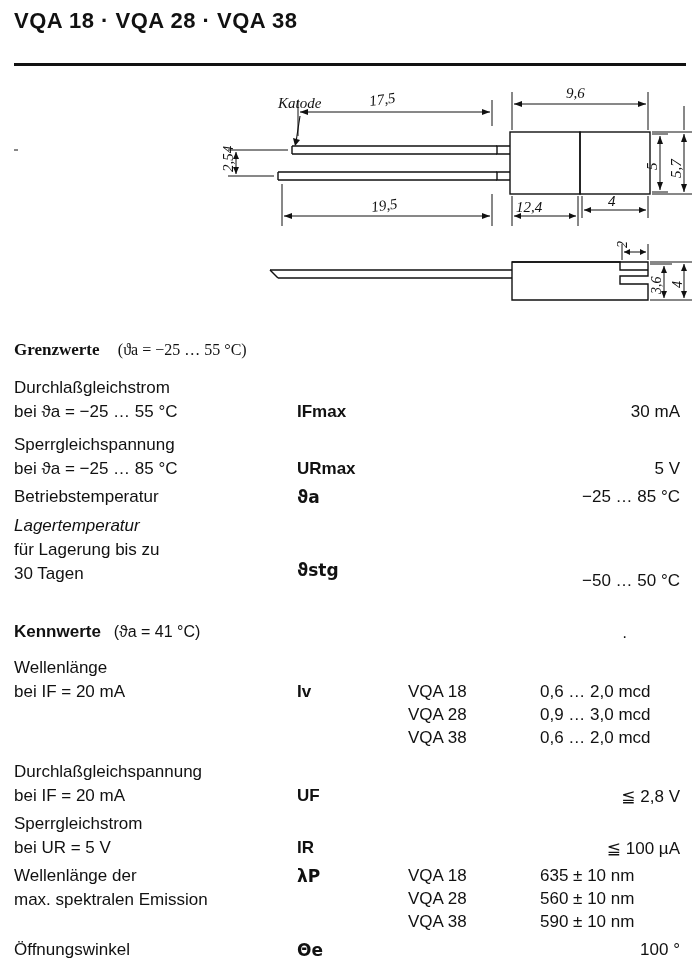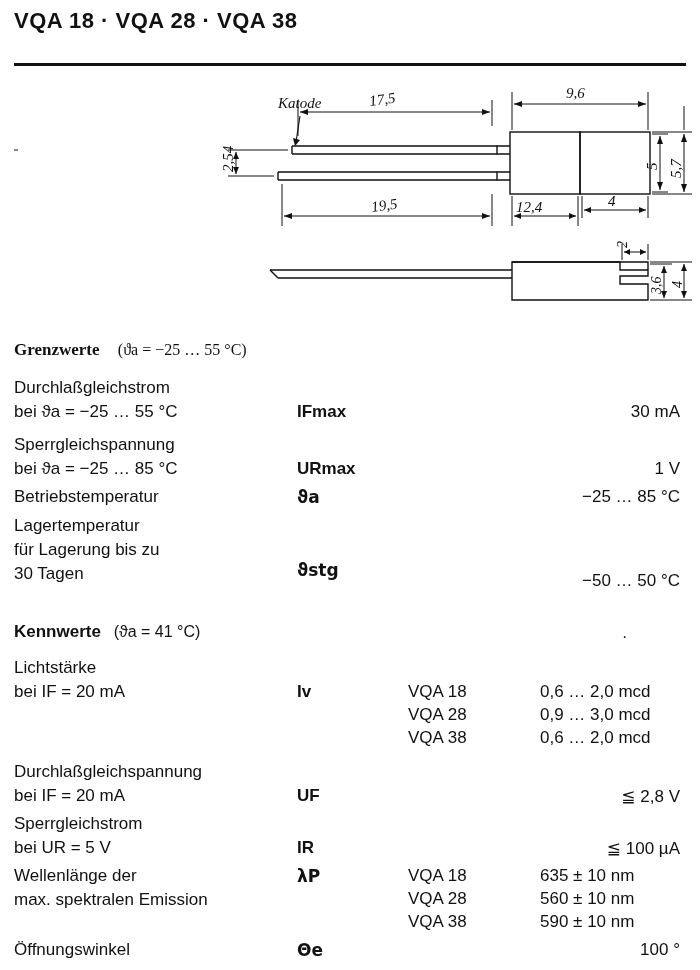--- a/index.html
+++ b/index.html
@@ -221,39 +221,39 @@
   </div>
 
   <div class="srow col-desc" style="top:378px;">Durchlaßgleichstrom</div>
   <div class="srow col-desc" style="top:402px;">bei ϑa = −25 … 55 °C</div>
   <div class="srow col-sym" style="top:402px;">IFmax</div>
   <div class="srow col-val-r" style="top:402px;">30 mA</div>
 
   <div class="srow col-desc" style="top:435px;">Sperrgleichspannung</div>
   <div class="srow col-desc" style="top:459px;">bei ϑa = −25 … 85 °C</div>
   <div class="srow col-sym" style="top:459px;">URmax</div>
-  <div class="srow col-val-r" style="top:459px;">1 V</div>
+  <div class="srow col-val-r" style="top:459px;">5 V</div>
 
   <div class="srow col-desc" style="top:487px;">Betriebstemperatur</div>
   <div class="srow col-sym greek" style="top:487px;">ϑa</div>
   <div class="srow col-val-r" style="top:487px;">−25 … 85 °C</div>
 
-  <div class="srow col-desc" style="top:516px;">Lagertemperatur</div>
+  <div class="srow col-desc" style="top:516px;font-style:italic;">Lagertemperatur</div>
   <div class="srow col-sym greek" style="top:516px;margin-top:44px;">ϑstg</div>
   <div class="srow col-val-r" style="top:544px;margin-top:27px;">−50 … 50 °C</div>
   <div class="srow col-desc" style="top:540px;">für Lagerung bis zu</div>
   <div class="srow col-desc" style="top:564px;">30 Tagen</div>
 
   <div class="section-head" style="left:14px; top:622px;">
     <span>Kennwerte</span>
     <span class="cond" style="margin-left:8px;">(ϑa = 41 °C)</span>
   </div>
   <div class="dotspk">·</div>
 
-  <div class="srow col-desc" style="top:658px;">Lichtstärke</div>
+  <div class="srow col-desc" style="top:658px;">Wellenlänge</div>
   <div class="srow col-desc" style="top:682px;">bei IF = 20 mA</div>
   <div class="srow col-sym" style="top:682px;">Iv</div>
   <div class="srow col-type" style="top:682px;">VQA 18</div>
   <div class="srow col-val" style="top:682px;">0,6 … 2,0 mcd</div>
   <div class="srow col-type" style="top:705px;">VQA 28</div>
   <div class="srow col-val" style="top:705px;">0,9 … 3,0 mcd</div>
   <div class="srow col-type" style="top:728px;">VQA 38</div>
   <div class="srow col-val" style="top:728px;">0,6 … 2,0 mcd</div>
 
   <div class="srow col-desc" style="top:762px;">Durchlaßgleichspannung</div>

